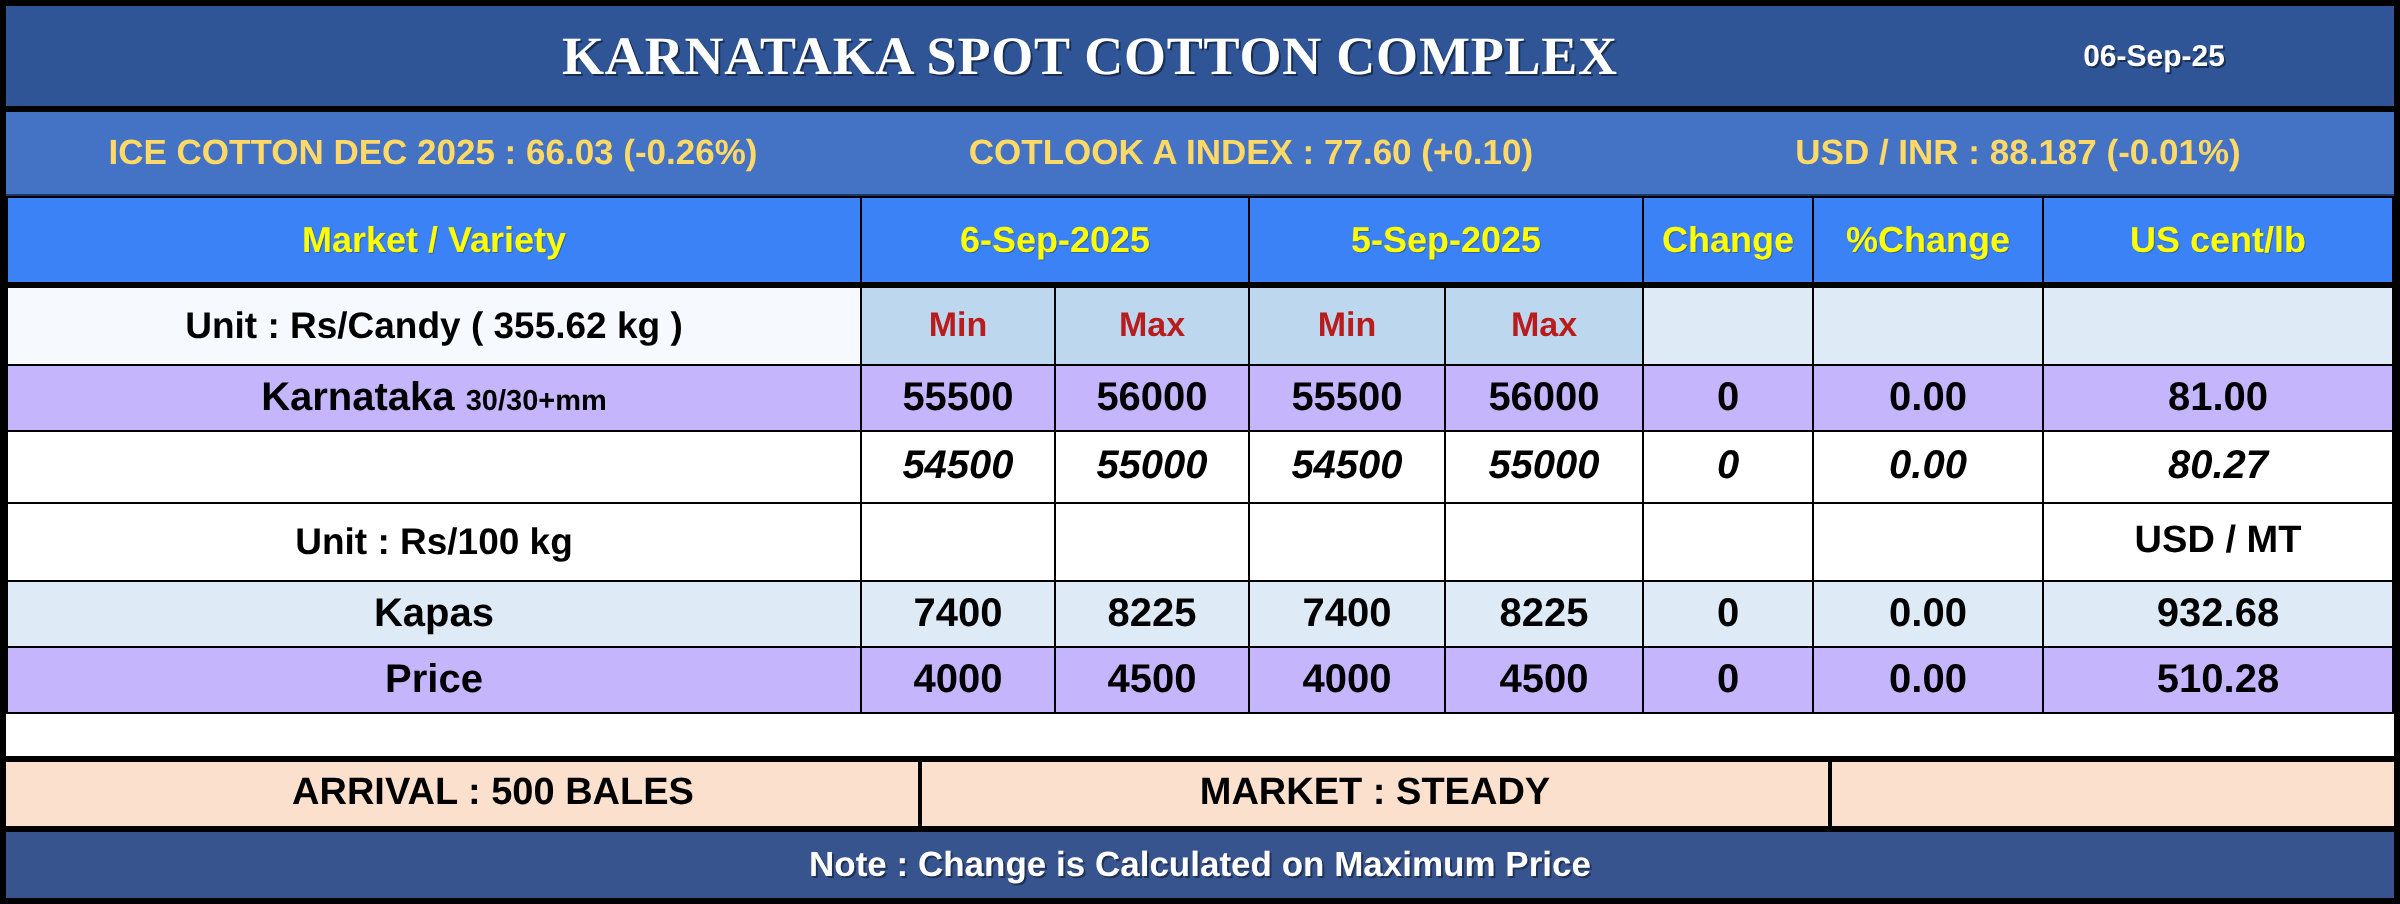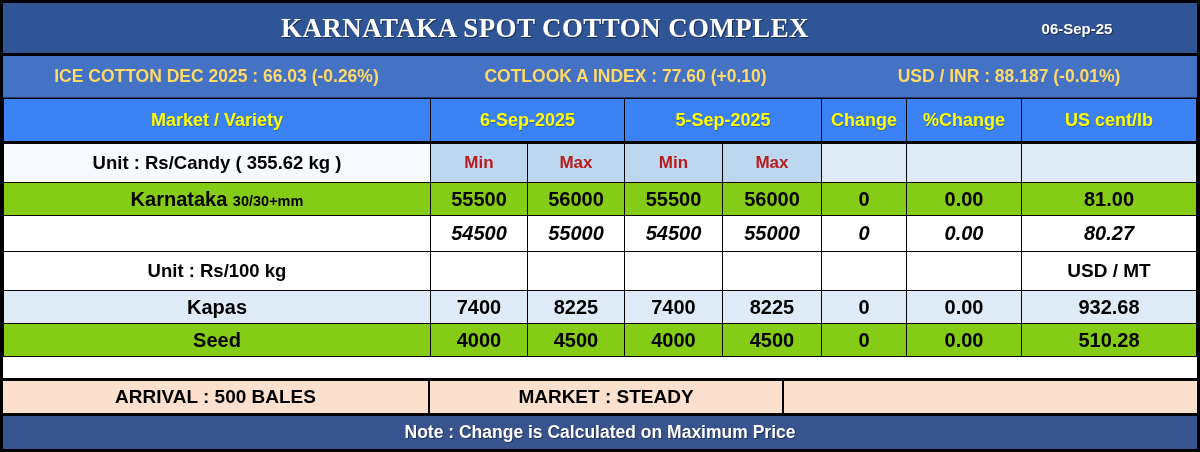--- a/index.html
+++ b/index.html
@@ -88,21 +88,21 @@
   tr.unitrow td.minmax{
     background:#BDD7EE;color:#b91c1c;font-size:17px;
   }
   tr.unitrow td.blankcol{ background:#DEEBF7; }
   td.unitlabel{
     text-align:left;padding-left:18px;
     color:#00B0F0;font-size:18.5px;font-weight:bold;margin-left:24px;
   }
 
   
-  tr.data td{ height:32px;font-size:20px;background:#84cc16; }
+  tr.data td{ height:32px;font-size:20px;background:#c4b5fd; }
   tr.data.alt td{ background:#DEEBF7; }
   td.varlabel{
     text-align:left;padding-left:14px;font-size:20px;
   }
   td.varlabel .spec{ font-size:14.5px; }
 
   
   td.redacted{ background:#000000; }
   tr.redrow td{ height:35px;font-size:20px;background:#ffffff;font-style:italic; }
 
@@ -119,22 +119,22 @@
     border-top:3px solid #000000;
     background:#FBE0CE;
     box-sizing:border-box;
   }
   .statusbar .cell{
     display:flex;align-items:center;justify-content:center;
     font-weight:bold;font-size:19px;color:#000000;
     border-right:2px solid #000000;
     box-sizing:border-box;height:100%;
   }
-  .st-1{width:427px;}
-  .st-2{width:354px;}
+  .st-1{width:427px;margin-left:31px;}
+  .st-2{width:455px;}
   .st-3{flex:1;border-right:none;}
 
   
   .notebar{
     background:#37548F;
     height:36px;flex:0 0 36px;
     display:flex;align-items:center;justify-content:center;
     color:#ffffff;font-weight:bold;font-size:17.5px;
     border-top:3px solid #000000;
     box-sizing:border-box;
@@ -232,21 +232,21 @@
       <td>7400</td>
       <td>8225</td>
       <td>7400</td>
       <td>8225</td>
       <td>0</td>
       <td>0.00</td>
       <td>932.68</td>
     </tr>
 
     <tr class="data">
-      <td class="varlabel">Seed</td>
+      <td class="varlabel">Price</td>
       <td>4000</td>
       <td>4500</td>
       <td>4000</td>
       <td>4500</td>
       <td>0</td>
       <td>0.00</td>
       <td>510.28</td>
     </tr>
   </tbody>
       </table>

